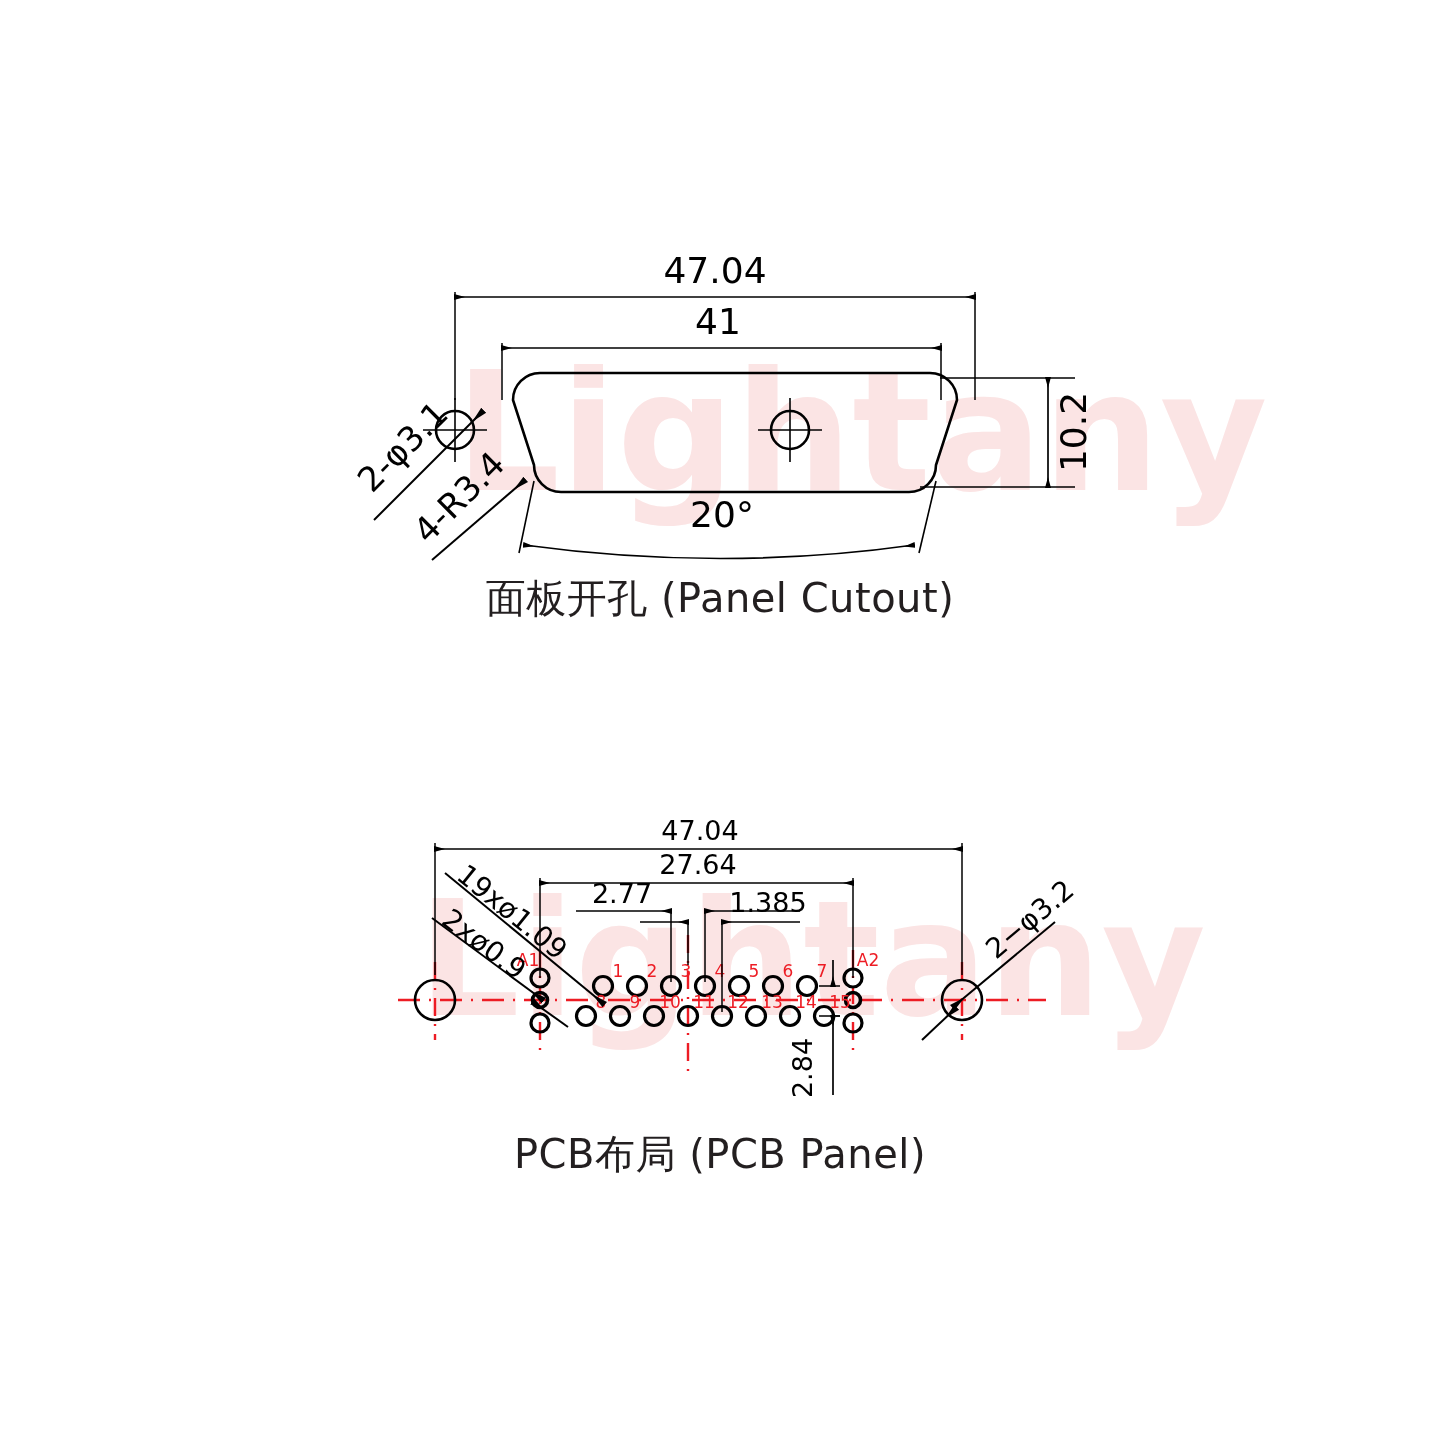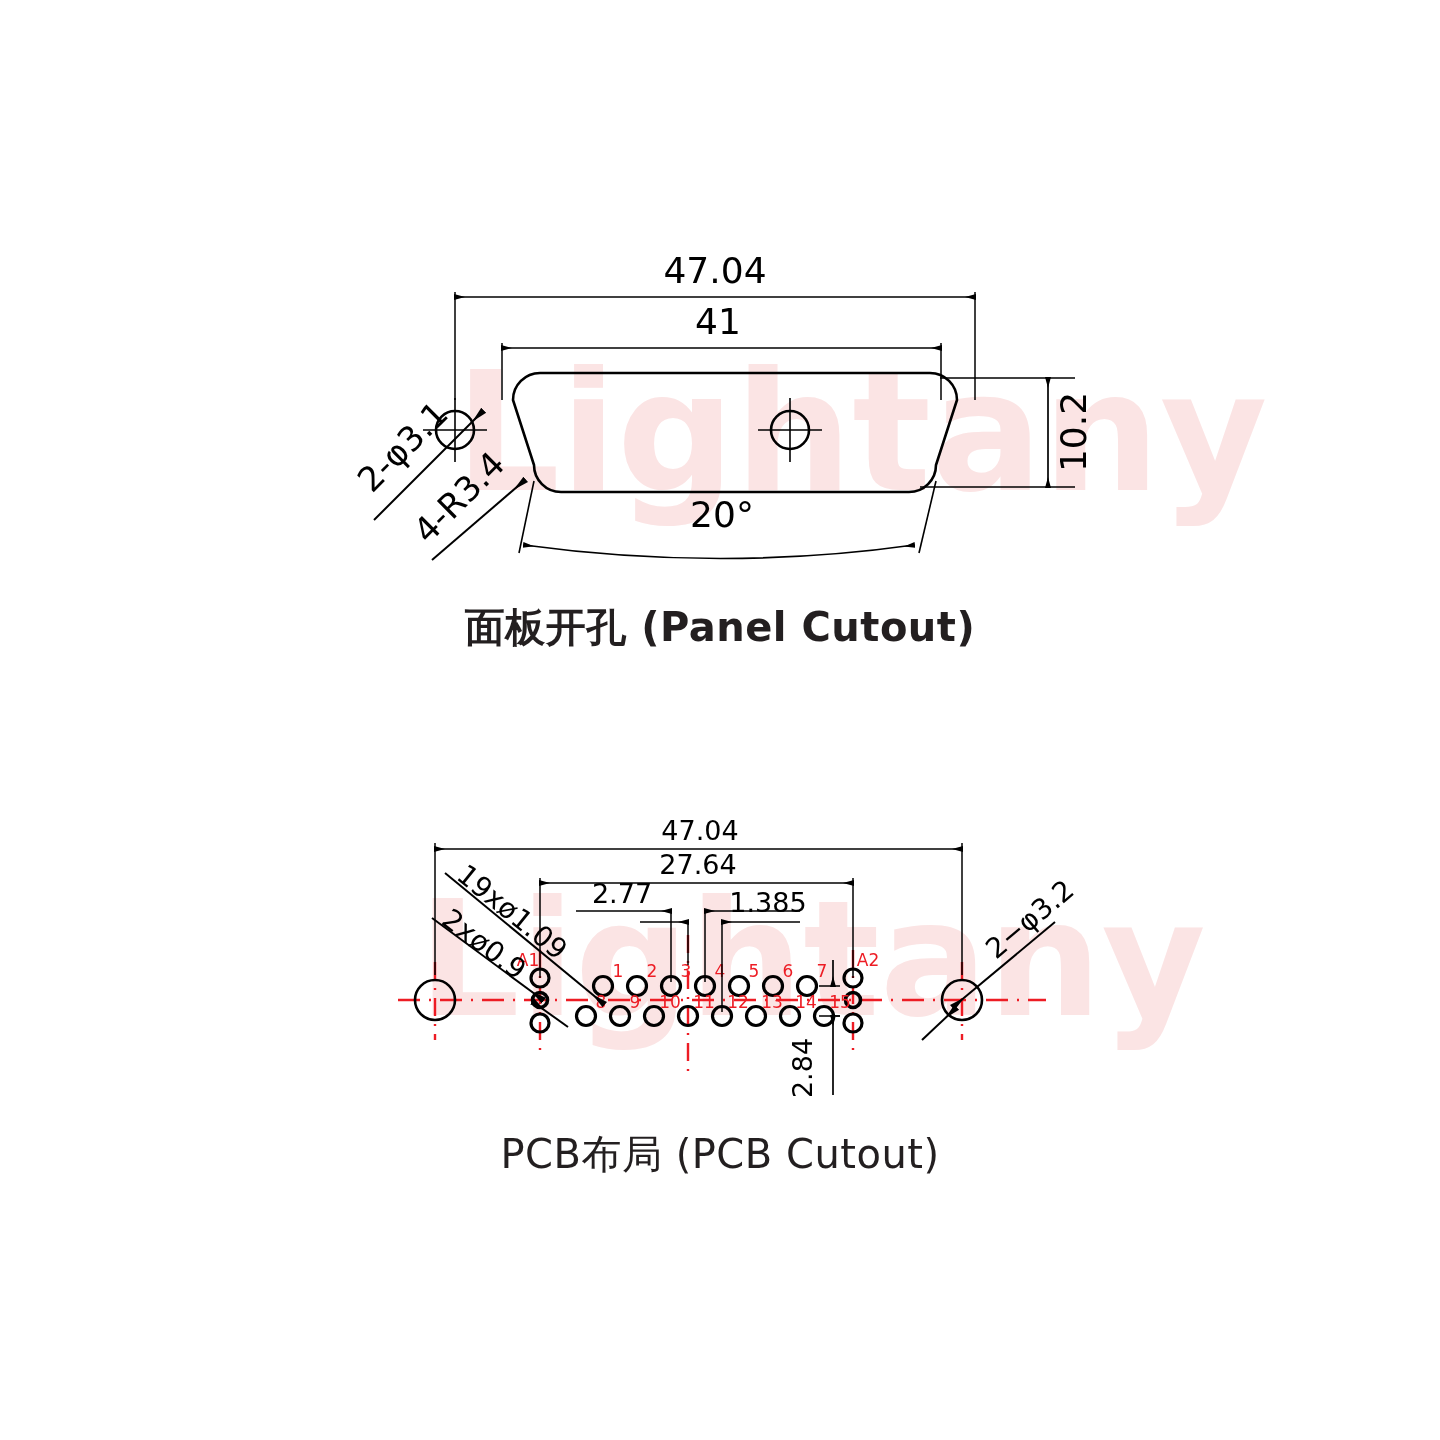--- a/index.html
+++ b/index.html
@@ -31,21 +31,21 @@
   .cap {
     position: absolute;
     width: 100%;
     text-align: center;
     color: #231f20;
     font-size: 40px;
     font-family: "DejaVu Sans", "Liberation Sans", sans-serif;
     letter-spacing: 0.5px;
     white-space: nowrap;
   }
-  #cap-panel { top: 600px; font-weight: bold; }
+  #cap-panel { top: 571px; }
   #cap-pcb   { top: 1127px; }
 </style>
 </head>
 <body>
 
 <div id="stage">
 
   <svg class="draw" viewBox="0 0 1440 1440">
     <defs>
       <marker id="arrEnd" markerWidth="14" markerHeight="10" refX="13" refY="5" orient="auto" markerUnits="userSpaceOnUse">
@@ -293,14 +293,14 @@
       <g>
         <line x1="1055" y1="922" x2="953" y2="1007" stroke="#000" stroke-width="2" marker-end="url(#arrLead)"></line>
         <line x1="922" y1="1040" x2="956" y2="1008" stroke="#000" stroke-width="2" marker-end="url(#arrLead)"></line>
         <text x="996" y="960" font-size="28" transform="rotate(-40 996 960)" text-anchor="start" font-family="DejaVu Sans, Liberation Sans, sans-serif" fill="#000">2−φ3.2</text>
       </g>
     </g>
   </svg>
 
   <div class="cap" id="cap-panel">面板开孔 (Panel Cutout)</div>
 
-  <div class="cap" id="cap-pcb">PCB布局 (PCB Cutout)</div>
+  <div class="cap" id="cap-pcb">PCB布局 (PCB Panel)</div>
 </div>
 
 </body></html>

